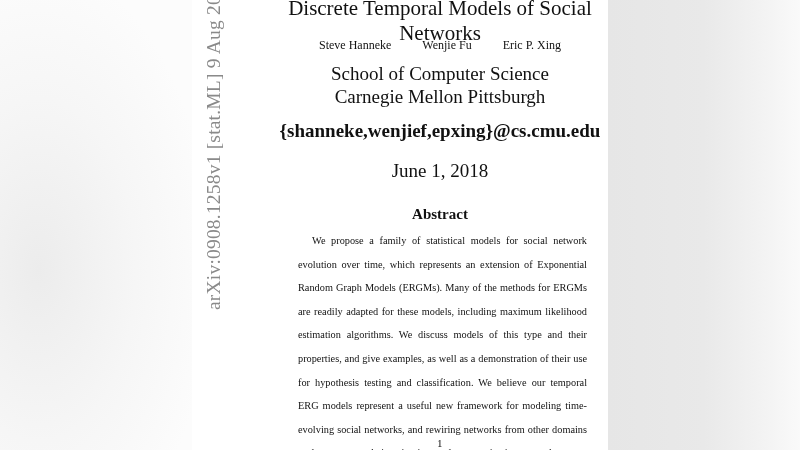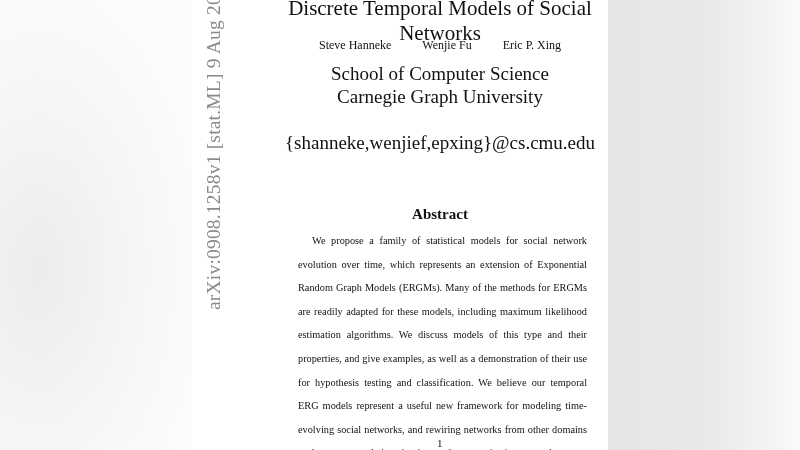--- a/index.html
+++ b/index.html
@@ -38,19 +38,20 @@
 <div class="sidebar-stamp">arXiv:0908.1258v1  [stat.ML]  9 Aug 2009</div>
 
 <div style="position:absolute; left:192px; top:0; width:416px; height:367px;">
   <div class="title">Discrete Temporal Models of Social Networks</div>
   <div class="authors">
     <span>Steve Hanneke</span>
     <span>Wenjie Fu</span>
     <span>Eric P. Xing</span>
   </div>
   <div class="line" style="top:63px;">School of Computer Science</div>
-  <div class="line" style="top:86px;">Carnegie Graph University</div>
-  <div class="line" style="top:132px;">{shanneke,wenjief,epxing}@cs.cmu.edu</div>
+  <div class="line" style="top:86px;">Carnegie Mellon Pittsburgh</div>
+  <div class="line" style="top:120px;font-weight:bold;">{shanneke,wenjief,epxing}@cs.cmu.edu</div>
+  <div class="line" style="top:160px;">June 1, 2018</div>
   <div class="abstract-head">Abstract</div>
 </div>
 
 <div class="abstract-body">We propose a family of statistical models for social network evolution over time, which represents an extension of Exponential Random Graph Models (ERGMs). Many of the methods for ERGMs are readily adapted for these models, including maximum likelihood estimation algorithms. We discuss models of this type and their properties, and give examples, as well as a demonstration of their use for hypothesis testing and classification. We believe our temporal ERG models represent a useful new framework for modeling time-evolving social networks, and rewiring networks from other domains such as gene regulation circuitry, and communication networks.</div>
 <div class="page-num">1</div>
 
 </body></html>

